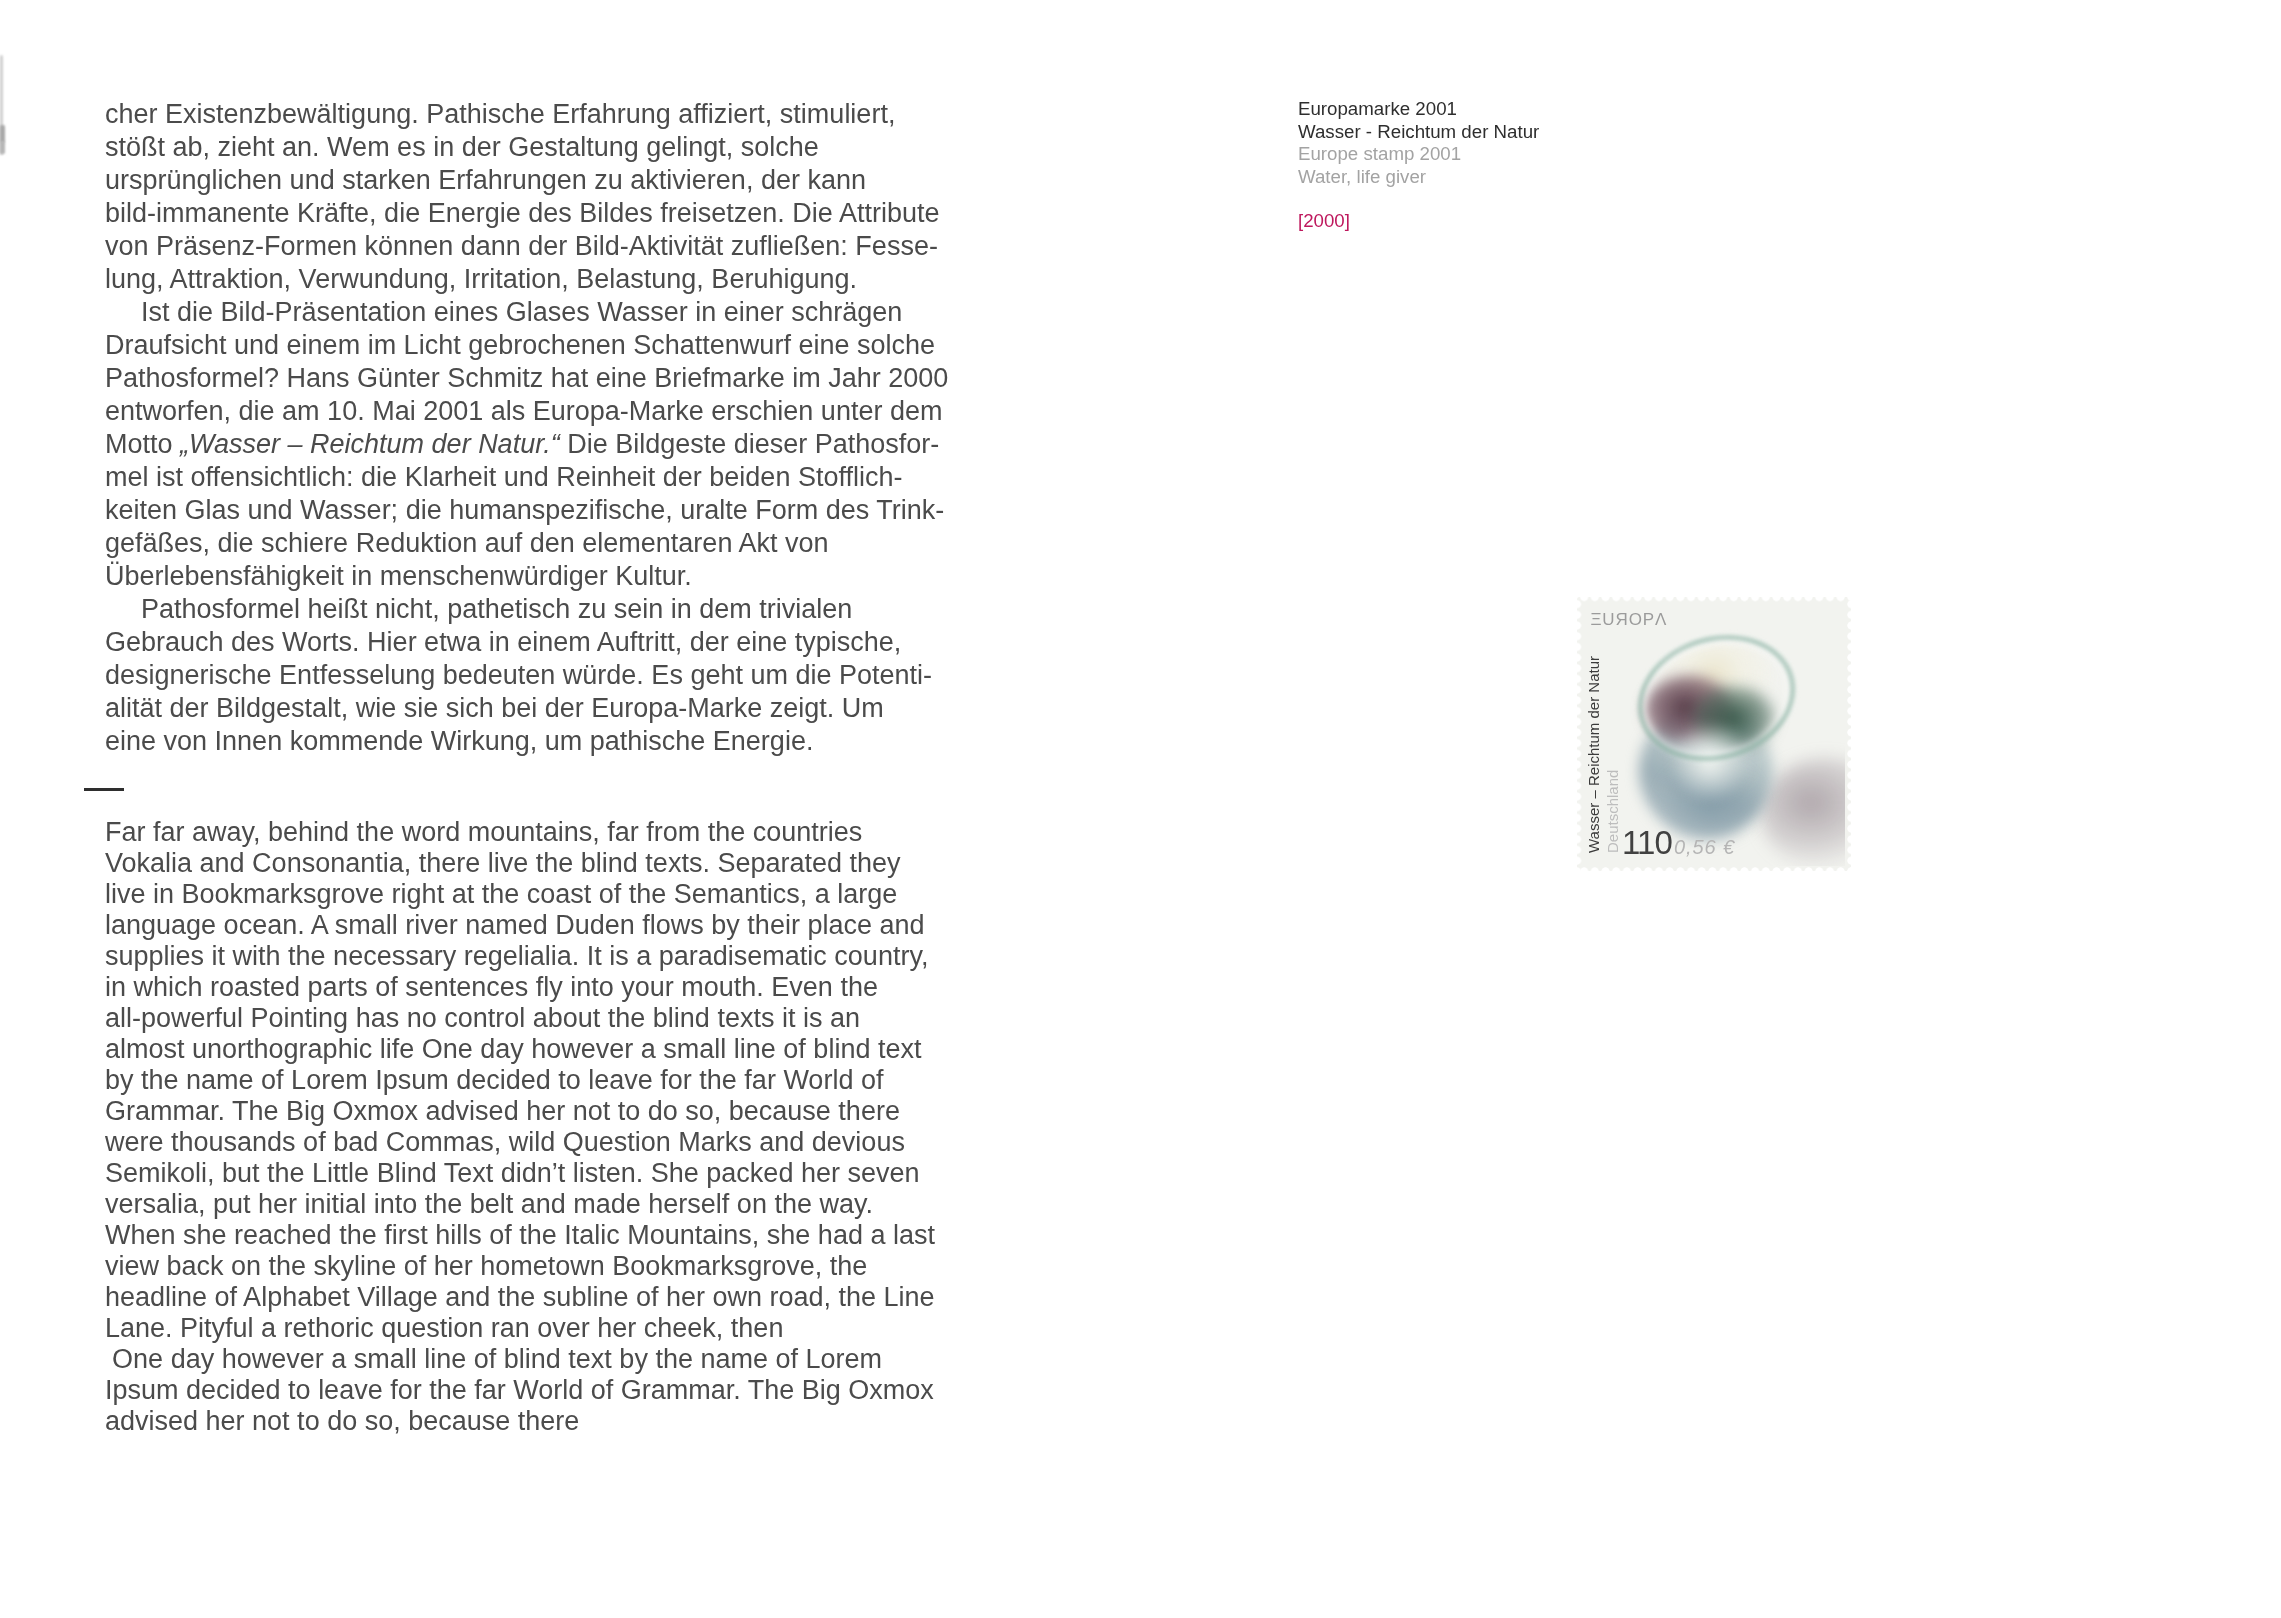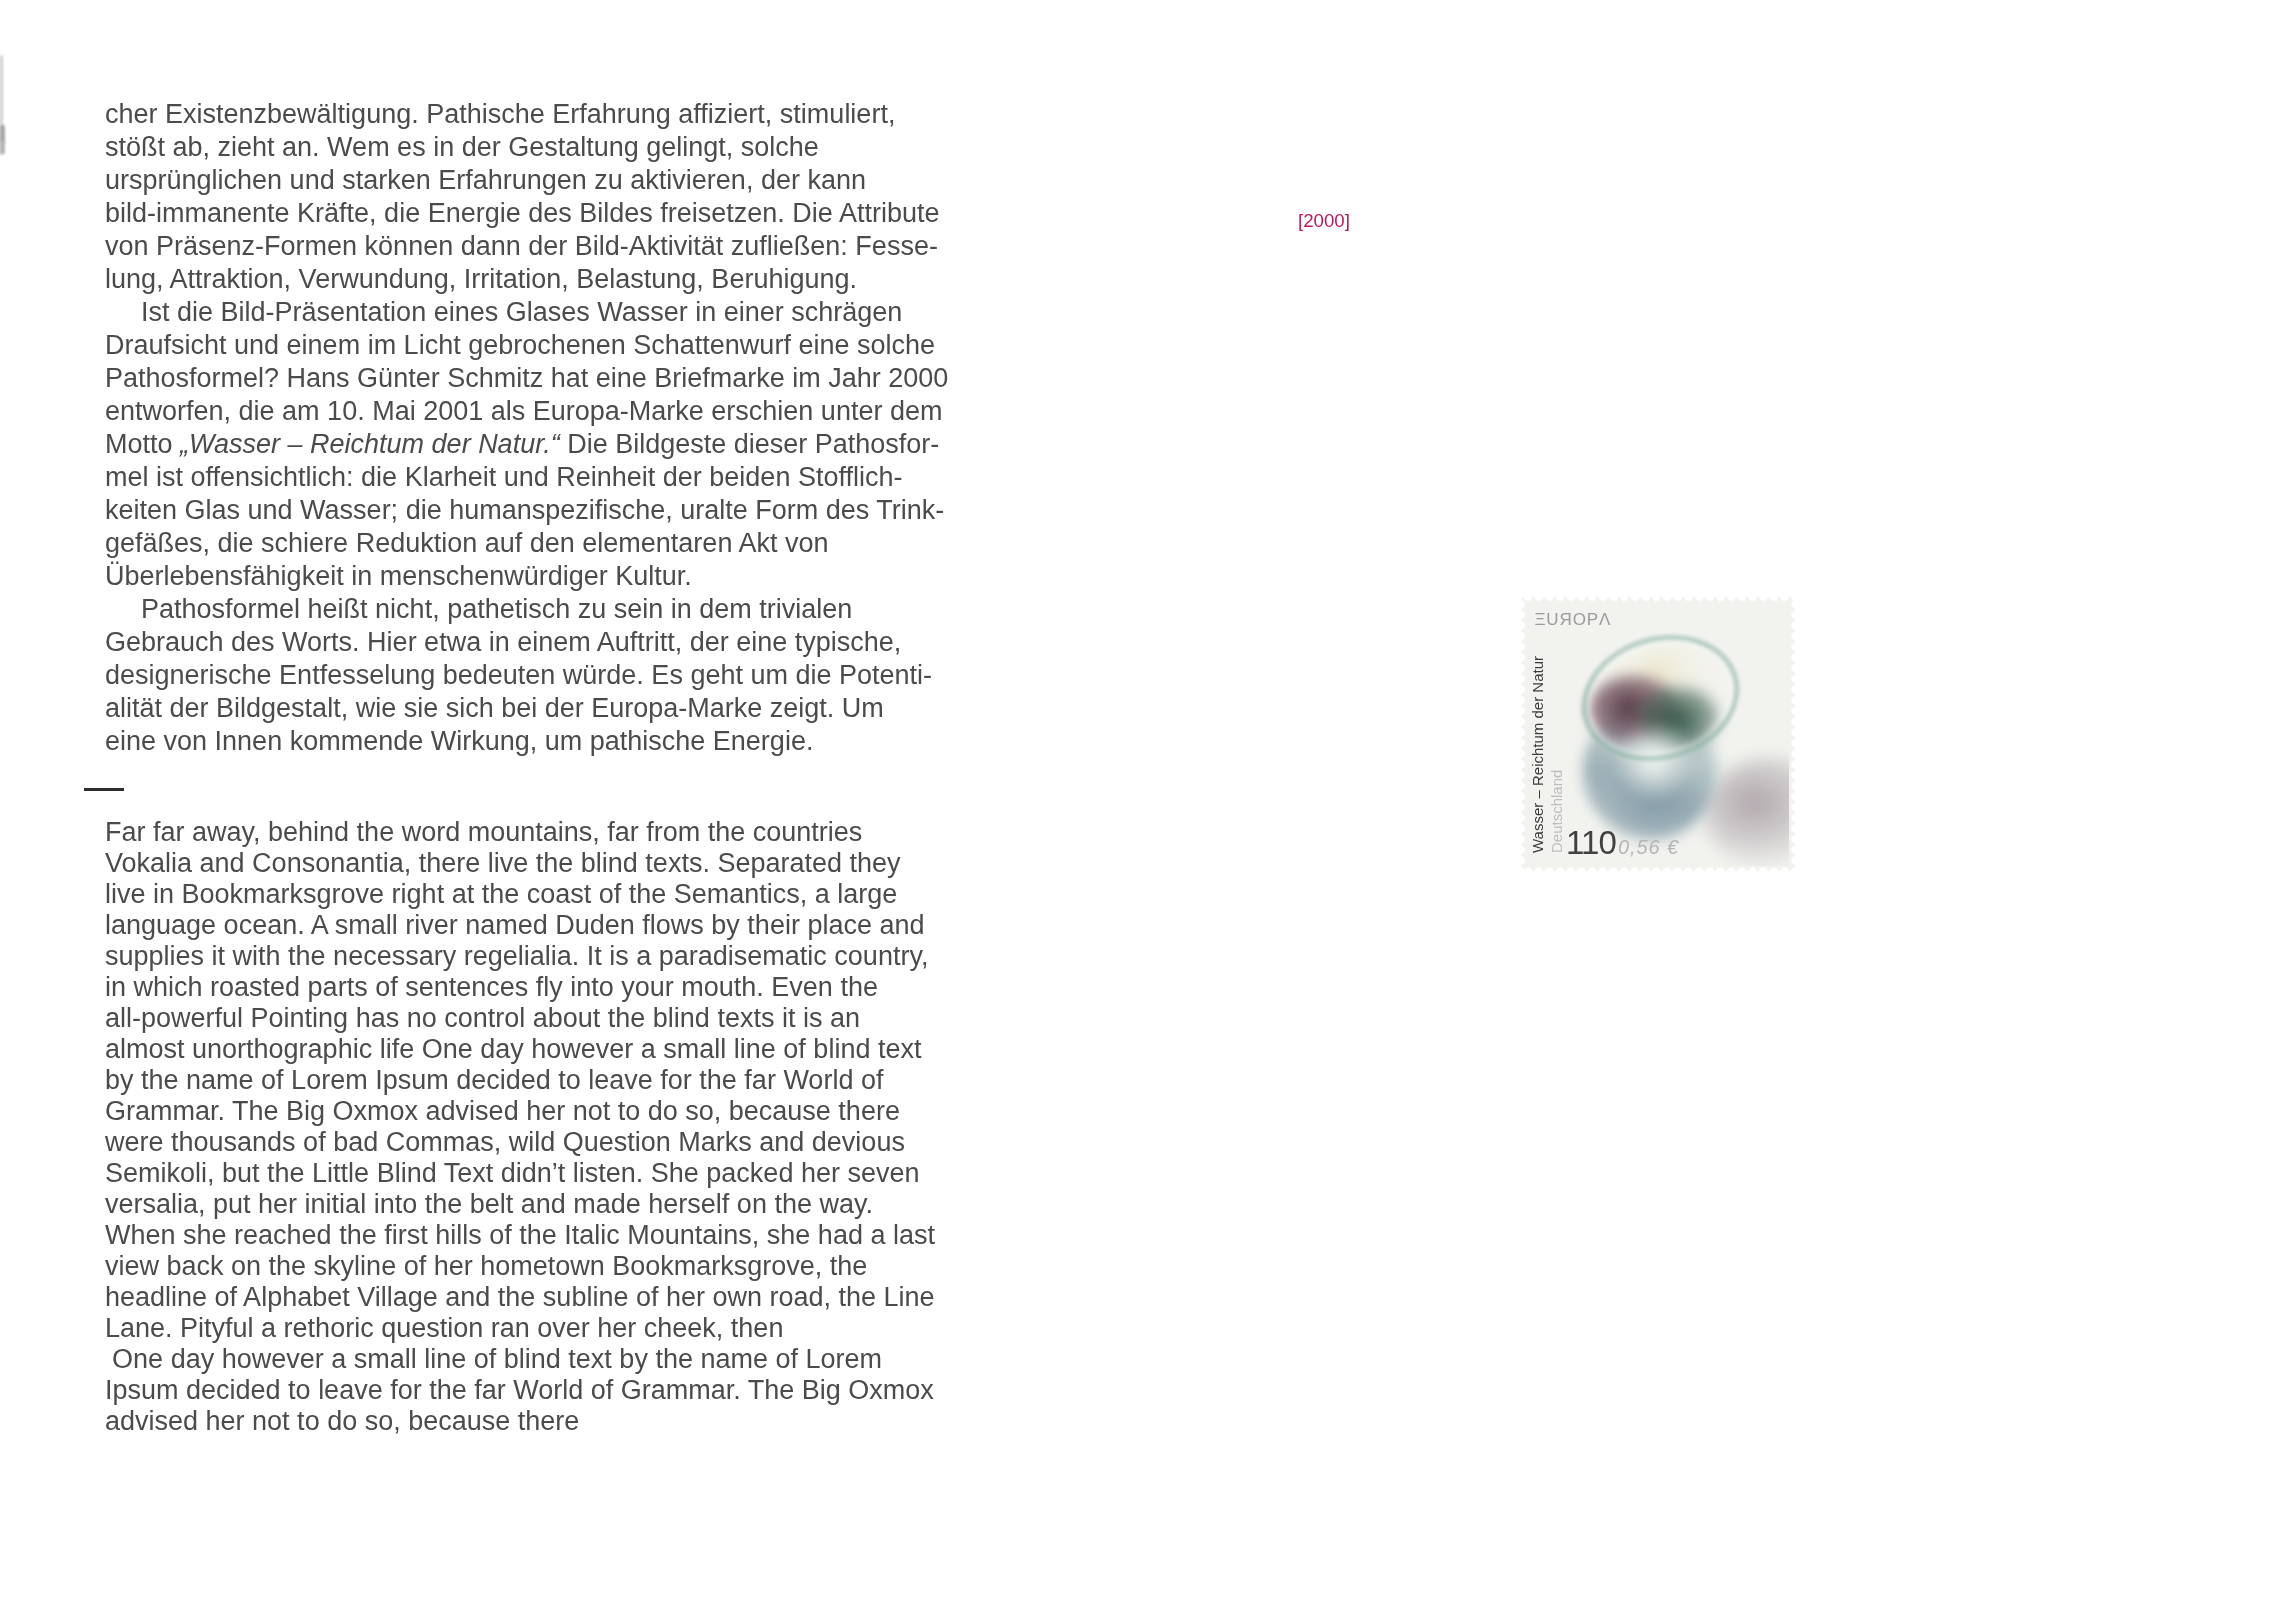--- a/index.html
+++ b/index.html
@@ -28,21 +28,21 @@
   .pn-right{left:1298px;top:1549px;}
 
   
   .caption{position:absolute;left:1298px;top:98px;font-size:18.7px;line-height:22.6px;}
   .cap-dark{color:#2e2e2e;}
   .cap-gray{color:#a3a3a3;}
   .caption-year{position:absolute;left:1298px;top:210px;font-size:18.7px;line-height:22.6px;color:#be185d;}
 
   
   .stamp{
-    position:absolute;left:1521px;top:597px;width:274px;height:274px;
+    position:absolute;left:1577px;top:597px;width:274px;height:274px;
     background-color:#f2f3ef;
     background-image:
       radial-gradient(circle, #ffffff 3.7px, rgba(255,255,255,0) 4.4px),
       radial-gradient(circle, #ffffff 3.7px, rgba(255,255,255,0) 4.4px),
       radial-gradient(circle, #ffffff 3.7px, rgba(255,255,255,0) 4.4px),
       radial-gradient(circle, #ffffff 3.7px, rgba(255,255,255,0) 4.4px);
     background-size:10.7px 10.7px,10.7px 10.7px,10.7px 10.7px,10.7px 10.7px;
     background-position:left 1.8px top -5.3px, left 1.8px bottom -5.3px, left -5.3px top 1.8px, right -5.3px top 1.8px;
     background-repeat:repeat-x,repeat-x,repeat-y,repeat-y;
   }
@@ -74,20 +74,26 @@
   <div class="edge-artifact edge-a3"></div>
 
   <div class="textblock tb-german"><div class="tline">cher Existenzbewältigung. Pathische Erfahrung affiziert, stimuliert,</div><div class="tline">stößt ab, zieht an. Wem es in der Gestaltung gelingt, solche</div><div class="tline">ursprünglichen und starken Erfahrungen zu aktivieren, der kann</div><div class="tline">bild-immanente Kräfte, die Energie des Bildes freisetzen. Die Attribute</div><div class="tline">von Präsenz-Formen können dann der Bild-Aktivität zufließen: Fesse-</div><div class="tline">lung, Attraktion, Verwundung, Irritation, Belastung, Beruhigung.</div><div class="tline ind1">Ist die Bild-Präsentation eines Glases Wasser in einer schrägen</div><div class="tline">Draufsicht und einem im Licht gebrochenen Schattenwurf eine solche</div><div class="tline">Pathosformel? Hans Günter Schmitz hat eine Briefmarke im Jahr 2000</div><div class="tline">entworfen, die am 10. Mai 2001 als Europa-Marke erschien unter dem</div><div class="tline"><span>Motto </span><i>„Wasser – Reichtum der Natur.“</i><span> Die Bildgeste dieser Pathosfor-</span></div><div class="tline">mel ist offensichtlich: die Klarheit und Reinheit der beiden Stofflich-</div><div class="tline">keiten Glas und Wasser; die humanspezifische, uralte Form des Trink-</div><div class="tline">gefäßes, die schiere Reduktion auf den elementaren Akt von</div><div class="tline">Überlebensfähigkeit in menschenwürdiger Kultur.</div><div class="tline ind1">Pathosformel heißt nicht, pathetisch zu sein in dem trivialen</div><div class="tline">Gebrauch des Worts. Hier etwa in einem Auftritt, der eine typische,</div><div class="tline">designerische Entfesselung bedeuten würde. Es geht um die Potenti-</div><div class="tline">alität der Bildgestalt, wie sie sich bei der Europa-Marke zeigt. Um</div><div class="tline">eine von Innen kommende Wirkung, um pathische Energie.</div></div>
 
   <div class="dash-rule"></div>
 
   <div class="textblock tb-english"><div class="tline">Far far away, behind the word mountains, far from the countries</div><div class="tline">Vokalia and Consonantia, there live the blind texts. Separated they</div><div class="tline">live in Bookmarksgrove right at the coast of the Semantics, a large</div><div class="tline">language ocean. A small river named Duden flows by their place and</div><div class="tline">supplies it with the necessary regelialia. It is a paradisematic country,</div><div class="tline">in which roasted parts of sentences fly into your mouth. Even the</div><div class="tline">all-powerful Pointing has no control about the blind texts it is an</div><div class="tline">almost unorthographic life One day however a small line of blind text</div><div class="tline">by the name of Lorem Ipsum decided to leave for the far World of</div><div class="tline">Grammar. The Big Oxmox advised her not to do so, because there</div><div class="tline">were thousands of bad Commas, wild Question Marks and devious</div><div class="tline">Semikoli, but the Little Blind Text didn’t listen. She packed her seven</div><div class="tline">versalia, put her initial into the belt and made herself on the way.</div><div class="tline">When she reached the first hills of the Italic Mountains, she had a last</div><div class="tline">view back on the skyline of her hometown Bookmarksgrove, the</div><div class="tline">headline of Alphabet Village and the subline of her own road, the Line</div><div class="tline">Lane. Pityful a rethoric question ran over her cheek, then</div><div class="tline ind2">One day however a small line of blind text by the name of Lorem</div><div class="tline">Ipsum decided to leave for the far World of Grammar. The Big Oxmox</div><div class="tline">advised her not to do so, because there</div></div>
 
   <div class="page-number pn-left">50</div>
 
+  <div class="caption">
+    <div class="cap-dark">Europamarke 2001</div>
+    <div class="cap-dark">Wasser - Reichtum der Natur</div>
+    <div class="cap-gray">Europe stamp 2001</div>
+    <div class="cap-gray">Water, life giver</div>
+  </div>
   <div class="caption-year">[2000]</div>
 
   <div class="stamp">
     <div class="stamp-art">
       <div class="blob glass-shadow"></div>
       <div class="blob glass-body"></div>
       <div class="blob body-blue"></div>
       <div class="blob glass-inner"></div>
       <div class="blob blob-maroon"></div>
       <div class="blob blob-green"></div>

